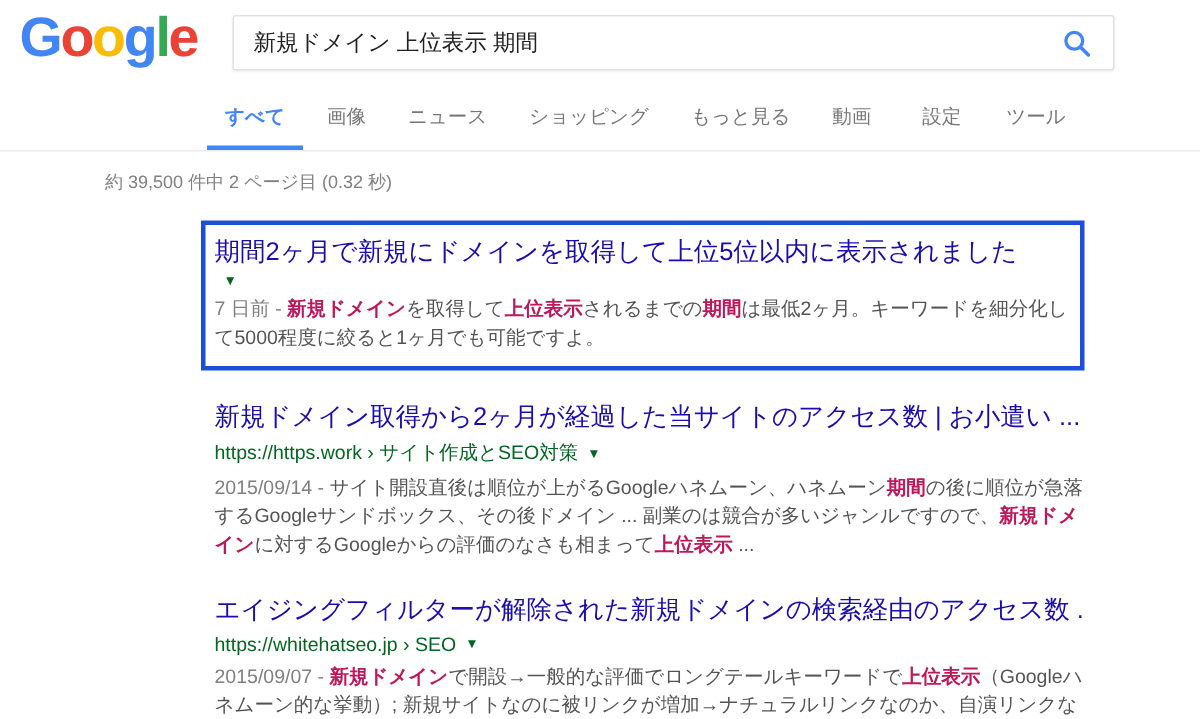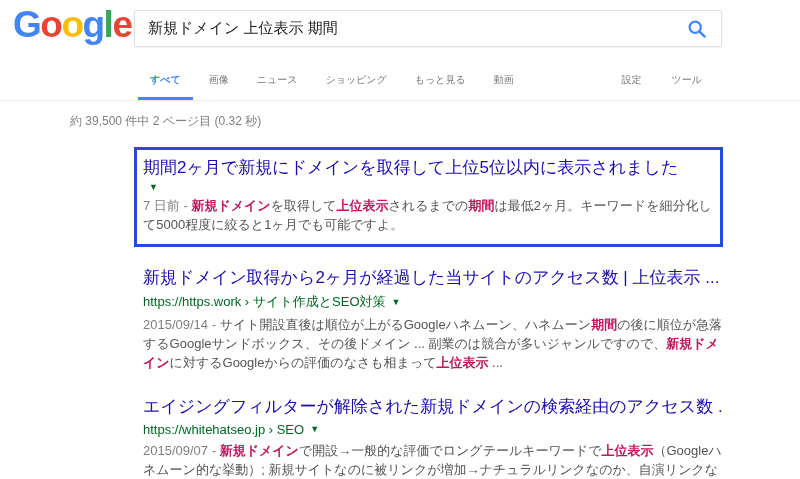--- a/index.html
+++ b/index.html
@@ -12,21 +12,21 @@
   }
 
   
   .header { position: relative; height: 58px; background: #fff; }
   .logo {
     position: absolute; left: 13px; top: 4px;
     font-size: 37px; font-weight: bold; letter-spacing: -1.5px;
     cursor: pointer; user-select: none;
   }
   .searchbox {
-    position: absolute; left: 134px; top: 10px;
+    position: absolute; left: 155px; top: 10px;
     width: 588px; height: 37px;
     background: #fff;
     border: 1px solid #dfe1e5; border-radius: 2px;
     box-shadow: 0 1px 2px rgba(0,0,0,0.05);
     display: flex; align-items: center;
   }
   .searchbox input {
     flex: 1; height: 100%;
     border: none; outline: none; background: transparent;
     font-family: inherit; font-size: 15px; color: #212121;
@@ -39,21 +39,21 @@
   }
 
   
   .tabsbar {
     display: flex; align-items: flex-end;
     height: 43px; border-bottom: 1px solid #ebebeb;
     padding-left: 138px; background: #fff;
   }
   .tabs-left { display: flex; }
   .tab {
-    font-size: 10px; color: #777;
+    font-size: 13px; color: #777;
     padding: 0 12px 13px 12px; margin-right: 4px;
     cursor: pointer; white-space: nowrap;
   }
   .tab.active {
     color: #4285f4; font-weight: bold;
     border-bottom: 3px solid #4285f4;
     padding-bottom: 10px;
   }
   .tabs-right { margin-left: auto; display: flex; padding-right: 86px; }
   .tabs-right .tab { margin-right: 0; margin-left: 6px; }
@@ -127,21 +127,21 @@
 
 <div class="results">
     <div class="result highlighted">
       <a class="title" href="#">期間2ヶ月で新規にドメインを取得して上位5位以内に表示されました</a>
       <div class="url">
         <span class="arrow">▼</span>
       </div>
       <div class="snippet"><span class="date">7 日前 - </span><b>新規ドメイン</b><span>を取得して</span><b>上位表示</b><span>されるまでの</span><b>期間</b><span>は最低2ヶ月。キーワードを細分化して5000程度に絞ると1ヶ月でも可能ですよ。</span></div>
     </div>
     <div class="result">
-      <a class="title" href="#">新規ドメイン取得から2ヶ月が経過した当サイトのアクセス数 | 上位表示 ...</a>
+      <a class="title" href="#">新規ドメイン取得から2ヶ月が経過した当サイトのアクセス数 | お小遣い ...</a>
       <div class="url">
         <span>https://https.work › サイト作成とSEO対策</span>
         <span class="arrow">▼</span>
       </div>
       <div class="snippet"><span class="date">2015/09/14 - </span><span>サイト開設直後は順位が上がるGoogleハネムーン、ハネムーン</span><b>期間</b><span>の後に順位が急落するGoogleサンドボックス、その後ドメイン ... 副業のは競合が多いジャンルですので、</span><b>新規ドメイン</b><span>に対するGoogleからの評価のなさも相まって</span><b>上位表示</b><span> ...</span></div>
     </div>
     <div class="result">
       <a class="title" href="#">エイジングフィルターが解除された新規ドメインの検索経由のアクセス数 ...</a>
       <div class="url">
         <span>https://whitehatseo.jp › SEO</span>

